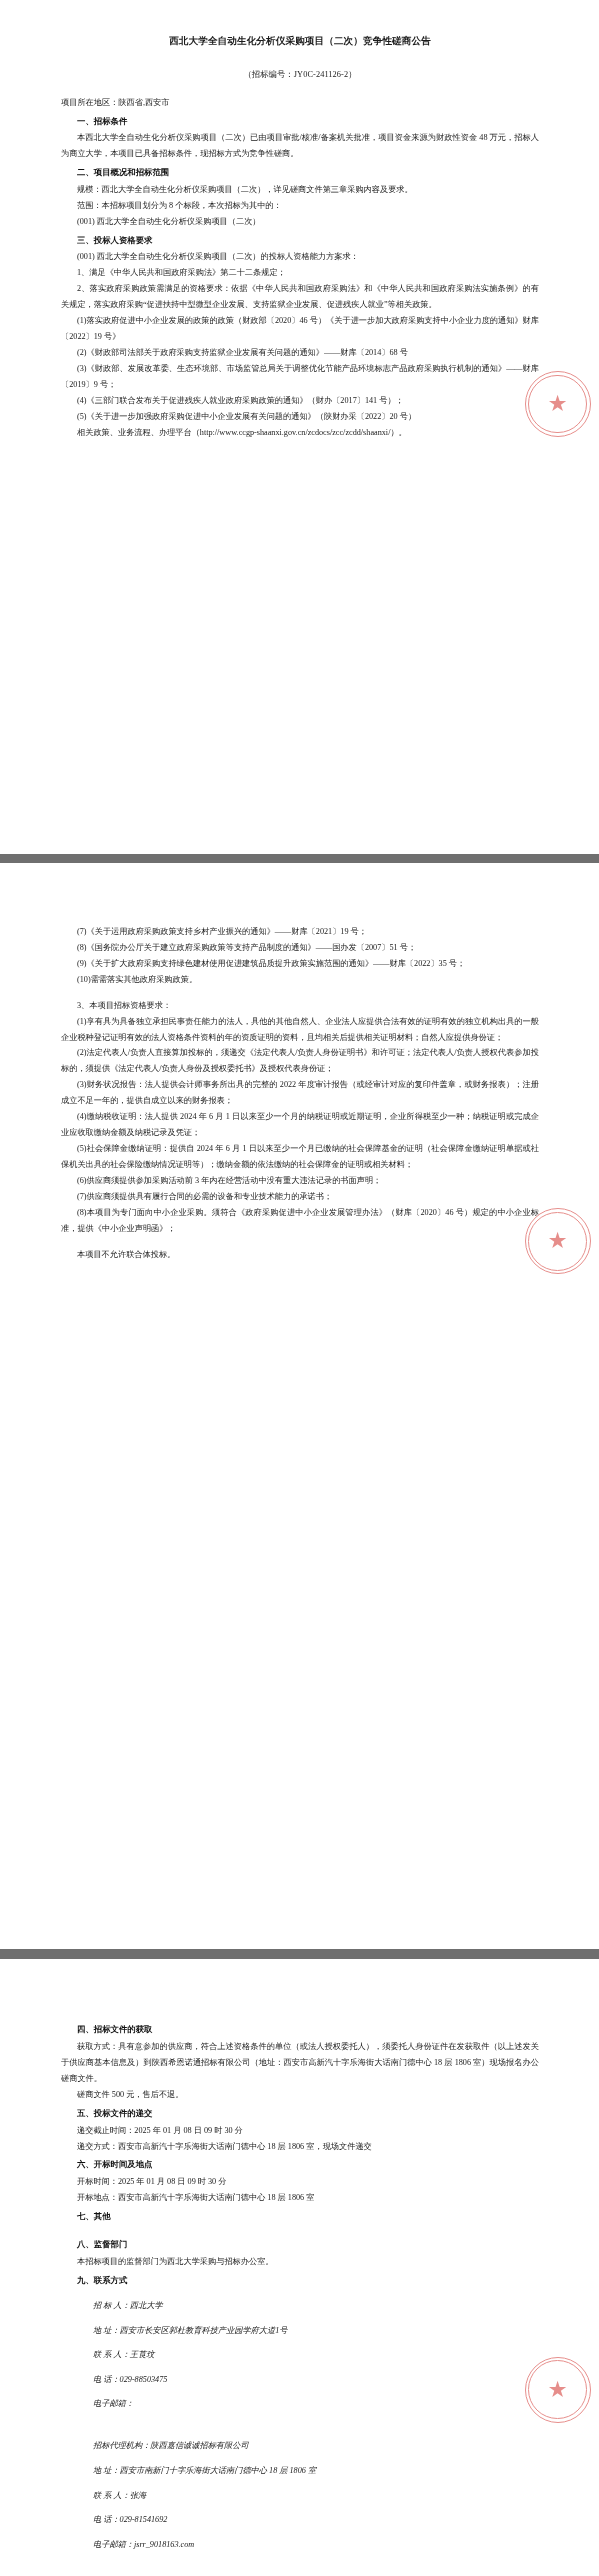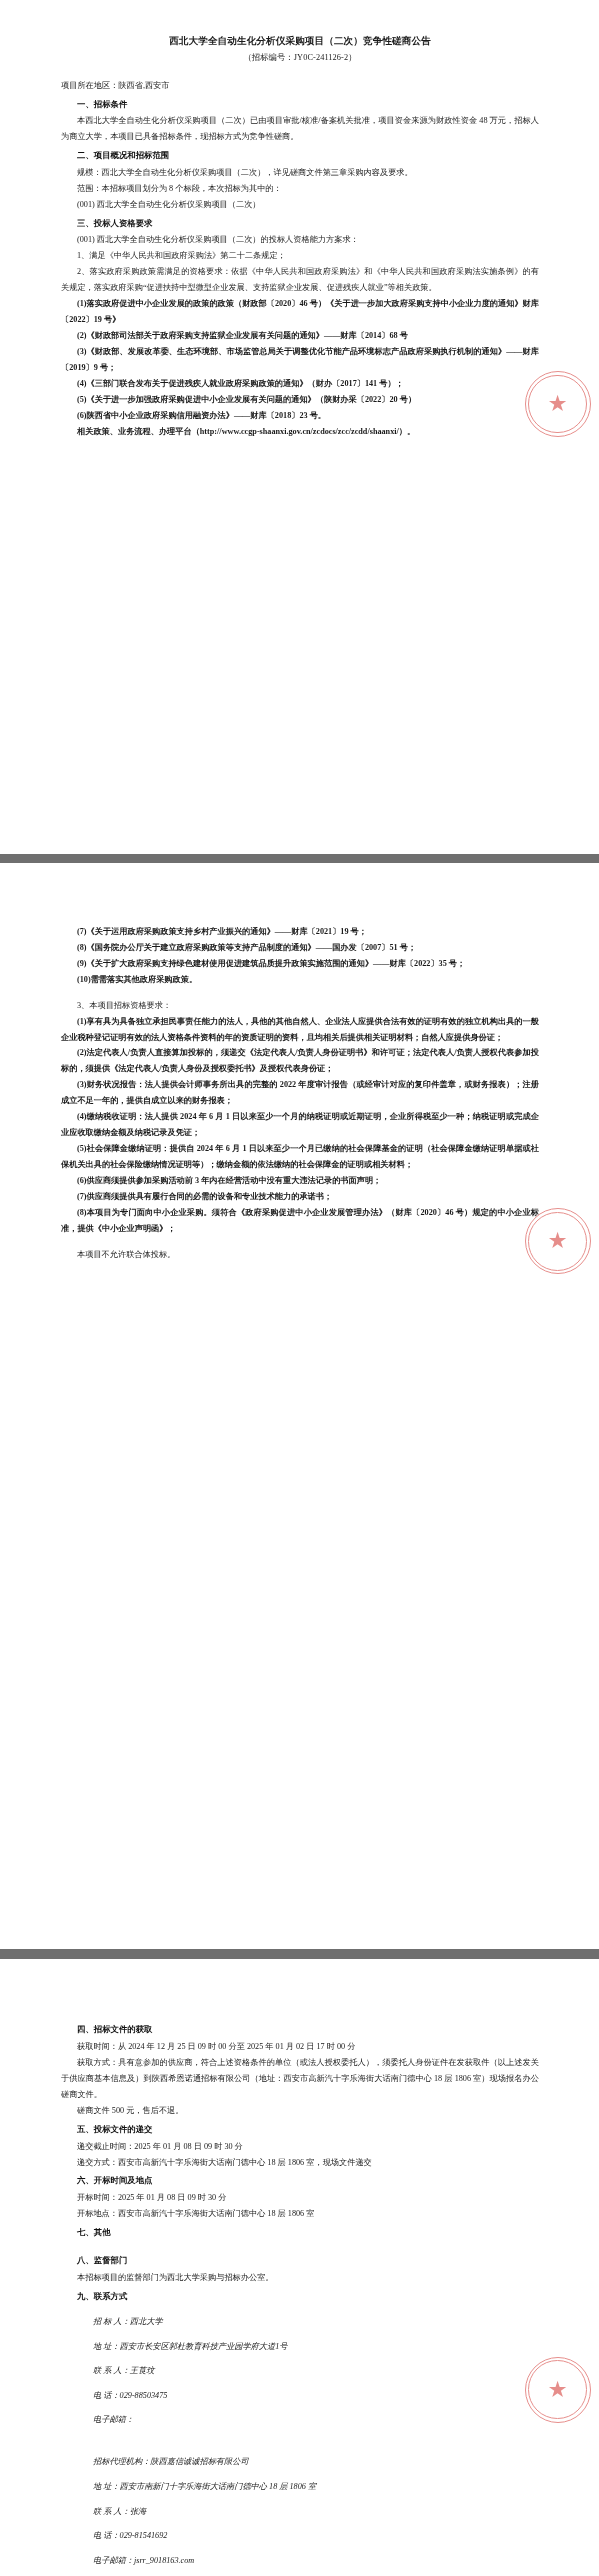--- a/index.html
+++ b/index.html
@@ -26,39 +26,39 @@
   .page.p2 { width: 600px; height: 1086px; padding: 61px 61px 26.5px 61px; }
   .page.p3 { width: 600px; height: 850px; padding: 61px 61px 26.5px 61px; }
 
   .doc-title {
     text-align: center;
     font-size: 9.6px;
     font-weight: bold;
     letter-spacing: 0.1px;
     color: #1a1a1a;
     line-height: 1.6;
-    margin-bottom: 4px;
+    margin-bottom: 21px;
   }
   .doc-subtitle {
     text-align: center;
     font-size: 8.3px;
     color: #1a1a1a;
     margin-bottom: 14.6px;
     letter-spacing: 0.1px;
   }
   p.line {
     font-size: 8.2px;
     line-height: 1.95;
     color: #1a1a1a;
     margin: 0;
     text-align: justify;
     text-justify: inter-ideograph;
   }
   p.ind1 { text-indent: 16px; }
-  p.ind2 { text-indent: 16px; font-weight: bold; }
+  p.ind2 { text-indent: 16px; }
   .sec {
     font-size: 8.4px;
     font-weight: bold;
     line-height: 2.0;
     margin: 2.7px 0 0 0;
     text-indent: 16px;
     color: #111;
   }
   .blank { height: 9.3px; }
   .center { text-align: center; }
@@ -148,21 +148,20 @@
     <p class="sec">三、投标人资格要求</p>
     <p class="line ind1">(001) 西北大学全自动生化分析仪采购项目（二次）的投标人资格能力方案求：</p>
     <p class="line ind1">1、满足《中华人民共和国政府采购法》第二十二条规定；</p>
     <p class="line ind1">2、落实政府采购政策需满足的资格要求：依据《中华人民共和国政府采购法》和《中华人民共和国政府采购法实施条例》的有关规定，落实政府采购“促进扶持中型微型企业发展、支持监狱企业发展、促进残疾人就业”等相关政策。</p>
 
     <p class="line ind2">(1)落实政府促进中小企业发展的政策的政策（财政部〔2020〕46 号）《关于进一步加大政府采购支持中小企业力度的通知》财库〔2022〕19 号》</p>
     <p class="line ind2">(2)《财政部司法部关于政府采购支持监狱企业发展有关问题的通知》——财库〔2014〕68 号</p>
     <p class="line ind2">(3)《财政部、发展改革委、生态环境部、市场监管总局关于调整优化节能产品环境标志产品政府采购执行机制的通知》——财库〔2019〕9 号；</p>
     <p class="line ind2">(4)《三部门联合发布关于促进残疾人就业政府采购政策的通知》（财办〔2017〕141 号）；</p>
     <p class="line ind2">(5)《关于进一步加强政府采购促进中小企业发展有关问题的通知》（陕财办采〔2022〕20 号）</p>
-    <p class="line ind2">(6)陕西省中小企业政府采购信用融资办法》——财库〔2018〕23 号。</p>
     <p class="line ind2">相关政策、业务流程、办理平台（http://www.ccgp-shaanxi.gov.cn/zcdocs/zcc/zcdd/shaanxi/）。</p>
 
     <div class="stamp-sideways seal" style="top:371px; right:9.3px;">
       <div class="inner"></div>
       <div class="star">★</div>
     </div>
   </div>
 
   <div class="gap"></div>
 
@@ -192,21 +191,20 @@
       <div class="inner"></div>
       <div class="star">★</div>
     </div>
   </div>
 
   <div class="gap"></div>
 
   <div class="page p3">
 
     <p class="sec">四、招标文件的获取</p>
-    <p class="line ind1">获取时间：从 2024 年 12 月 25 日 09 时 00 分至 2025 年 01 月 02 日 17 时 00 分</p>
     <p class="line ind1">获取方式：具有意参加的供应商，符合上述资格条件的单位（或法人授权委托人），须委托人身份证件在发获取件（以上述发关于供应商基本信息及）到陕西希恩诺通招标有限公司（地址：西安市高新汽十字乐海街大话南门德中心 18 层 1806 室）现场报名办公磋商文件。</p>
     <p class="line ind1">磋商文件 500 元，售后不退。</p>
 
     <p class="sec">五、投标文件的递交</p>
     <p class="line ind1">递交截止时间：2025 年 01 月 08 日 09 时 30 分</p>
     <p class="line ind1">递交方式：西安市高新汽十字乐海街大话南门德中心 18 层 1806 室，现场文件递交</p>
 
     <p class="sec">六、开标时间及地点</p>
     <p class="line ind1">开标时间：2025 年 01 月 08 日 09 时 30 分</p>
     <p class="line ind1">开标地点：西安市高新汽十字乐海街大话南门德中心 18 层 1806 室</p>

